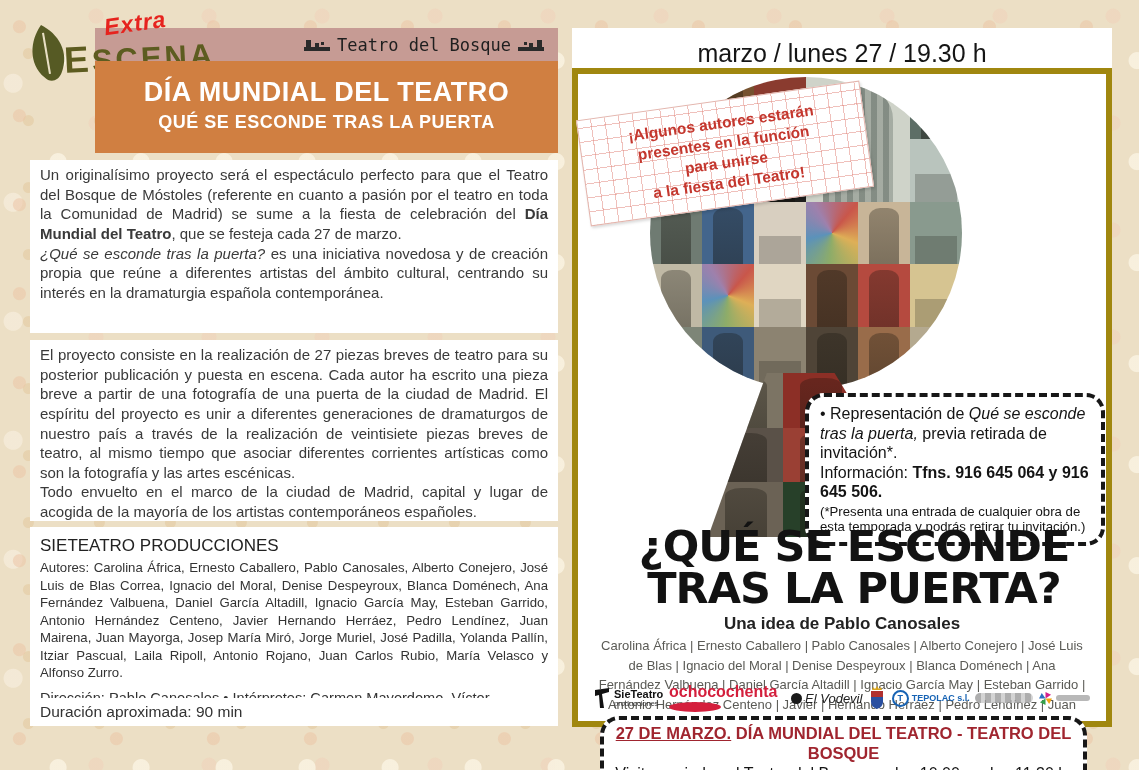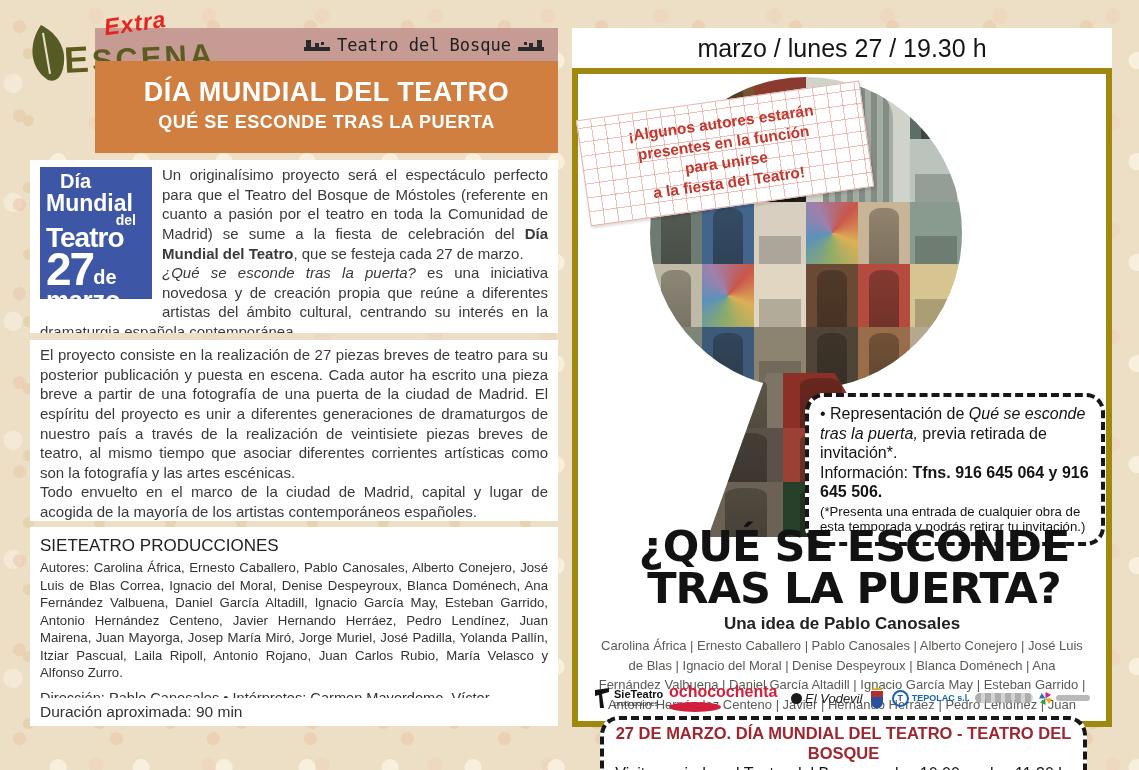--- a/index.html
+++ b/index.html
@@ -46,21 +46,21 @@
   .dl5{font-size:46px;letter-spacing:-2px;line-height:.85;}
   .dl6{font-size:20px;margin-bottom:2px;}
   .dl7{font-size:26px;margin-top:-2px;letter-spacing:-.5px;}
   .lead-italic{font-style:italic;}
   .prod-head{font-size:17px;color:#222;margin:2px 0 3px 0;}
   .authors{font-size:13.2px;line-height:1.33;text-align:justify;color:#333;}
   .direction{font-size:14.6px;line-height:1.3;margin-top:7px;color:#333;}
   .duration{font-size:15.5px;color:#333;}
   
   .showtime{position:absolute;left:572px;top:28px;width:540px;height:40px;background:#fff;
-    display:flex;align-items:center;justify-content:center;font-size:25px;color:#151515;}
+    display:flex;align-items:flex-end;justify-content:center;font-size:25px;color:#151515;}
   .poster{position:absolute;left:572px;top:68px;width:528px;height:647px;border:6px solid #a0870f;background:#fff;}
   
   .keyhole{position:absolute;left:72px;top:3px;width:312px;height:462px;}
   .kh-circle{position:absolute;left:0;top:0;width:312px;height:312px;border-radius:50%;overflow:hidden;
     display:grid;grid-template-columns:repeat(6,1fr);grid-template-rows:repeat(5,1fr);}
   .kh-stem{position:absolute;left:58px;top:296px;width:226px;height:164px;
     clip-path:polygon(26% 0,56% 0,100% 100%,0 100%);overflow:hidden;
     display:grid;grid-template-columns:repeat(3,1fr);grid-template-rows:repeat(3,1fr);}
   .tile{position:relative;}
   .tile::after{content:"";position:absolute;left:22%;right:22%;top:10%;bottom:0;
@@ -107,21 +107,21 @@
   .tcirc{width:13px;height:13px;border-radius:50%;border:2px solid #1763b4;color:#1763b4;
     font-size:9px;font-weight:bold;display:flex;align-items:center;justify-content:center;}
   .lg-grey{width:58px;height:10px;border-radius:5px;
     background:repeating-linear-gradient(90deg,#9a9a9a 0 6px,#c9c9c9 6px 10px);opacity:.8;}
   .pin{width:13px;height:13px;}
   .pinbar{width:34px;height:6px;background:#b8b8b8;border-radius:3px;}
   
   .banner{position:absolute;left:600px;top:716px;width:487px;z-index:5;}
   .banner .capsule-in{padding:4px 10px 5px 10px;text-align:center;}
   .bn1{font-size:16.5px;font-weight:bold;color:#a0252f;line-height:1.2;}
-  .bn1 .und{}
+  .bn1 .und{text-decoration:underline;}
   .bn2{font-size:16px;color:#141414;line-height:1.2;}
 </style>
 </head>
 <body>
 
 <div id="app">
 
   <div class="band">
     <div class="venue">
       <svg class="bench" width="26" height="14" viewBox="0 0 26 14">
@@ -152,31 +152,20 @@
     <span class="brand-extra">Extra</span>
     <span class="brand-word">ESCENA</span>
   </div>
 
   <div class="orange">
     <div class="t1">DÍA MUNDIAL DEL TEATRO</div>
     <div class="t2">QUÉ SE ESCONDE TRAS LA PUERTA</div>
   </div>
 
   <div class="wbox blk1">
-    <div class="datelogo">
-      <div class="dl1">Día</div>
-      <div class="dl2">Mundial</div>
-      <div class="dl3">del</div>
-      <div class="dl4">Teatro</div>
-      <div class="dlrow">
-        <span class="dl5">27</span>
-        <span class="dl6">de</span>
-      </div>
-      <div class="dl7">marzo</div>
-    </div>
     <div class="body-txt">
       <span>Un originalísimo proyecto será el espectáculo perfecto para que el Teatro del Bosque de Móstoles (referente en cuanto a pasión por el teatro en toda la Comunidad de Madrid) se sume a la fiesta de celebración del </span><b>Día Mundial del Teatro</b><span>, que se festeja cada 27 de marzo.</span><br>
       <span class="lead-italic">¿Qué se esconde tras la puerta?</span><span> es una iniciativa novedosa y de creación propia que reúne a diferentes artistas del ámbito cultural, centrando su interés en la dramaturgia española contemporánea.</span>
     </div>
   </div>
 
   <div class="wbox blk2">
     <div class="body-txt">
       <span>El proyecto consiste en la realización de 27 piezas breves de teatro para su posterior publicación y puesta en escena. Cada autor ha escrito una pieza breve a partir de una fotografía de una puerta de la ciudad de Madrid. El espíritu del proyecto es unir a diferentes generaciones de dramaturgos de nuestro país a través de la realización de veintisiete piezas breves de teatro, al mismo tiempo que asociar diferentes corrientes artísticas como son la fotografía y las artes escénicas.</span><br>
       <span>Todo envuelto en el marco de la ciudad de Madrid, capital y lugar de acogida de la mayoría de los artistas contemporáneos españoles.</span>

